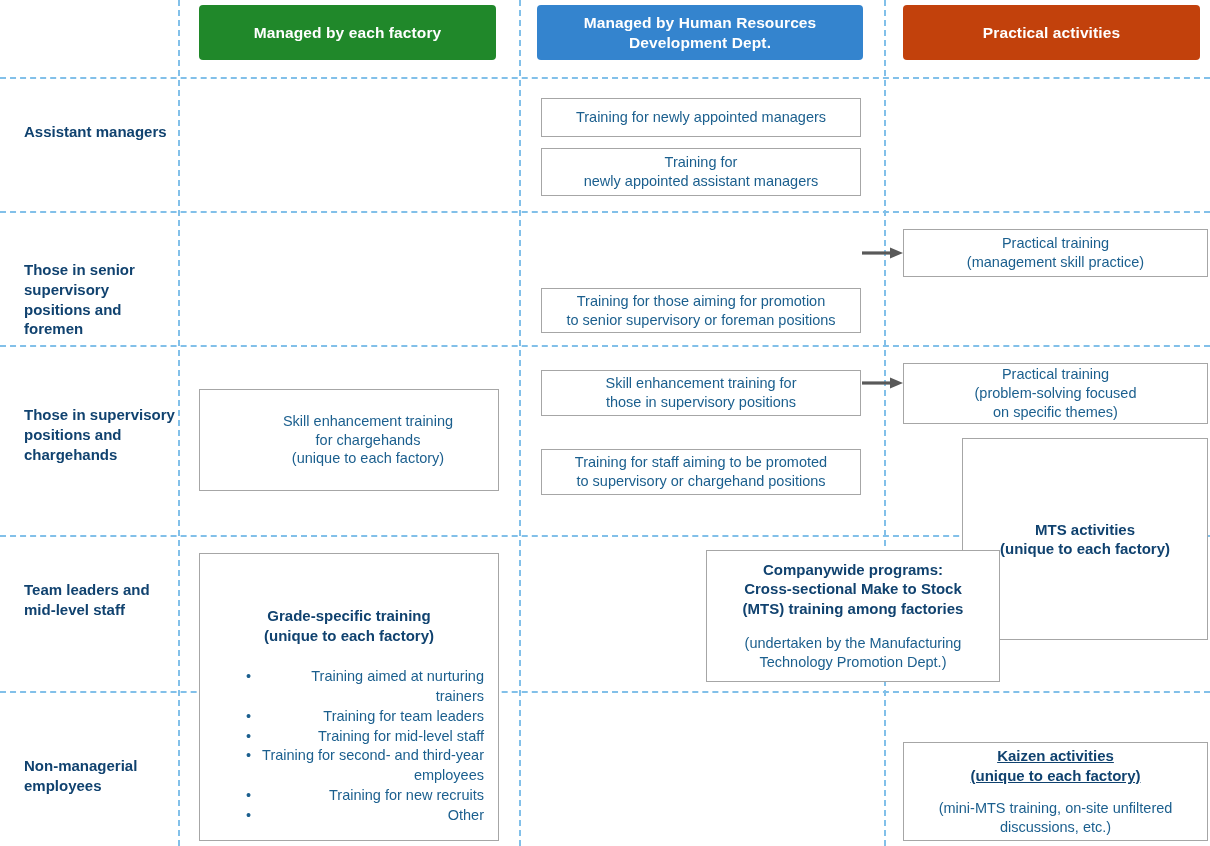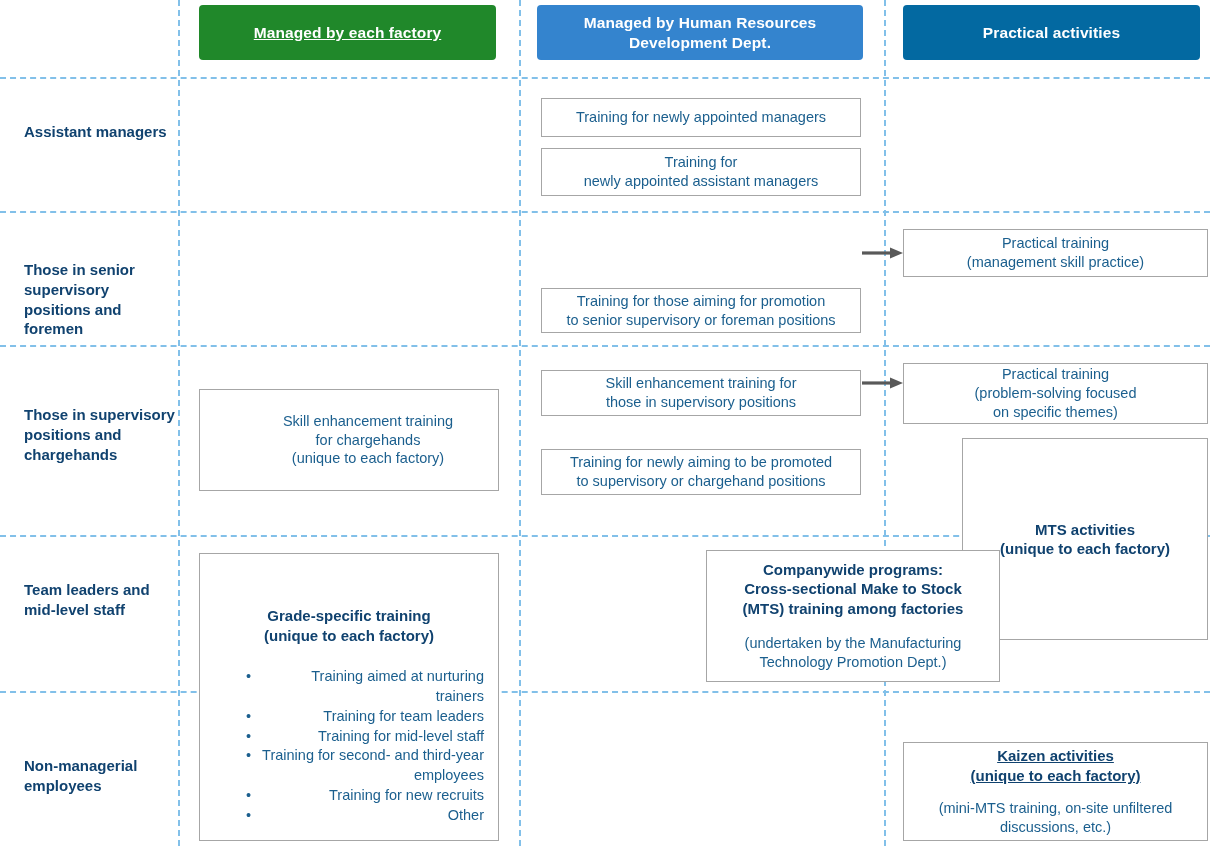--- a/index.html
+++ b/index.html
@@ -43,23 +43,23 @@
     align-items: center;
     justify-content: center;
     text-align: center;
     border-radius: 4px;
     color: #ffffff;
     font-weight: bold;
     font-size: 15.5px;
     line-height: 1.28;
     letter-spacing: 0.1px;
   }
-  .pill-green  { background: #20882a; text-decoration: underline; }
+  .pill-green  { background: #20882a; }
   .pill-blue   { background: #3484ce; }
-  .pill-orange { background: #0369a1; }
+  .pill-orange { background: #c2410c; }
 
   
   .rowlabel {
     position: absolute;
     color: #10426f;
     font-weight: bold;
     font-size: 15px;
     line-height: 1.32;
     text-align: left;
   }
@@ -248,21 +248,21 @@
     <span class="ln">for chargehands</span>
     <span class="ln">(unique to each factory)</span>
   </div>
 
   <div class="box" style="left:541px; top:370px; width:320px; height:46px;">
     <span class="ln">Skill enhancement training for</span>
     <span class="ln">those in supervisory positions</span>
   </div>
 
   <div class="box" style="left:541px; top:449px; width:320px; height:46px;">
-    <span class="ln">Training for newly aiming to be promoted</span>
+    <span class="ln">Training for staff aiming to be promoted</span>
     <span class="ln">to supervisory or chargehand positions</span>
   </div>
 
   <svg class="arrow" style="left:862px; top:373px;" width="42" height="20" viewBox="0 0 42 20">
     <path d="M0 10 L30 10" stroke="#595959" stroke-width="3.2" fill="none"></path>
     <path d="M41 10 L28 4.5 L28 15.5 Z" fill="#595959"></path>
   </svg>
 
   <div class="box" style="left:903px; top:363px; width:305px; height:61px;">
     <span class="ln">Practical training</span>

